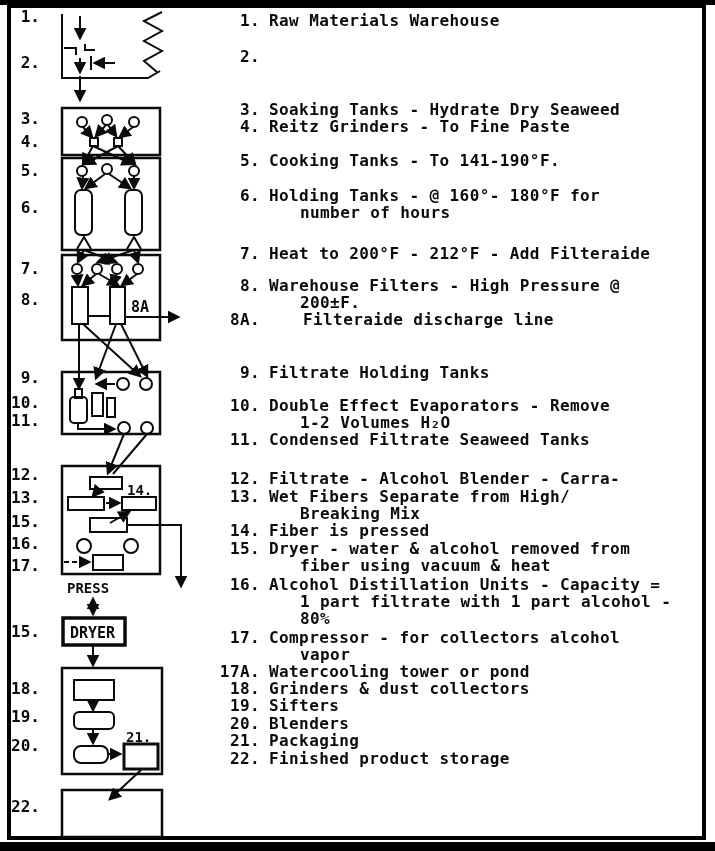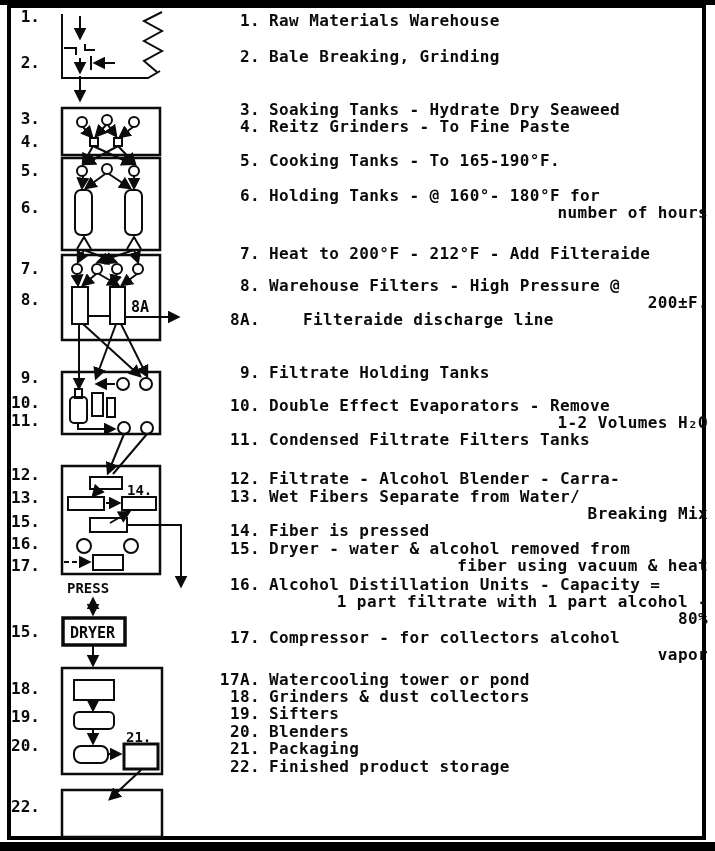--- a/index.html
+++ b/index.html
@@ -11,21 +11,21 @@
   .strip-top{position:absolute;left:0;top:0;width:100%;height:5px;background:#000;}
   .strip-bottom{position:absolute;left:0;bottom:0;width:100%;height:9px;background:#000;}
   .frame{position:absolute;left:7px;top:4px;right:9px;bottom:11px;border:4px solid #000;}
   .legend{
     position:absolute;left:210px;top:6px;width:498px;
     font-weight:700;font-size:16px;line-height:17px;letter-spacing:0.4px;
   }
   .legend-item{display:grid;grid-template-columns:50px 1fr;column-gap:9px;}
   .legend-num{text-align:right;white-space:nowrap;}
   .legend-line{white-space:nowrap;}
-  .legend-line.cont{padding-left:31px;text-align:right;}
+  .legend-line.cont{padding-left:31px;}
   svg text{font-family:"DejaVu Sans Mono","Liberation Mono",monospace;font-weight:700;fill:#0b0b0b;}
   .diagram{position:absolute;left:0;top:0;}
 </style>
 </head>
 <body>
 
 <div class="screen">
   <div class="strip-top"></div>
   <div class="strip-bottom"></div>
   <div class="frame"></div>
@@ -206,40 +206,37 @@
 
   <div class="legend">
       <div class="legend-item" style="margin-top: 6px;">
         <div class="legend-num">1.</div>
         <div>
           <div class="legend-line">Raw Materials Warehouse</div>
         </div>
       </div>
       <div class="legend-item" style="margin-top: 19px;">
         <div class="legend-num">2.</div>
-        <div>
-          <div class="legend-line">Bale Breaking, Grinding</div>
-        </div>
       </div>
       <div class="legend-item" style="margin-top: 36px;">
         <div class="legend-num">3.</div>
         <div>
           <div class="legend-line">Soaking Tanks - Hydrate Dry Seaweed</div>
         </div>
       </div>
       <div class="legend-item" style="margin-top: 0px;">
         <div class="legend-num">4.</div>
         <div>
           <div class="legend-line">Reitz Grinders - To Fine Paste</div>
         </div>
       </div>
       <div class="legend-item" style="margin-top: 17px;">
         <div class="legend-num">5.</div>
         <div>
-          <div class="legend-line">Cooking Tanks - To 165-190°F.</div>
+          <div class="legend-line">Cooking Tanks - To 141-190°F.</div>
         </div>
       </div>
       <div class="legend-item" style="margin-top: 18px;">
         <div class="legend-num">6.</div>
         <div>
           <div class="legend-line">Holding Tanks - @ 160°- 180°F for</div>
           <div class="legend-line cont">number of hours</div>
         </div>
       </div>
       <div class="legend-item" style="margin-top: 24px;">
@@ -270,33 +267,33 @@
       <div class="legend-item" style="margin-top: 16px;">
         <div class="legend-num">10.</div>
         <div>
           <div class="legend-line">Double Effect Evaporators - Remove</div>
           <div class="legend-line cont">1-2 Volumes H₂O</div>
         </div>
       </div>
       <div class="legend-item" style="margin-top: 0px;">
         <div class="legend-num">11.</div>
         <div>
-          <div class="legend-line">Condensed Filtrate Filters Tanks</div>
+          <div class="legend-line">Condensed Filtrate Seaweed Tanks</div>
         </div>
       </div>
       <div class="legend-item" style="margin-top: 22px;">
         <div class="legend-num">12.</div>
         <div>
           <div class="legend-line">Filtrate - Alcohol Blender - Carra-</div>
         </div>
       </div>
       <div class="legend-item" style="margin-top: 1px;">
         <div class="legend-num">13.</div>
         <div>
-          <div class="legend-line">Wet Fibers Separate from Water/</div>
+          <div class="legend-line">Wet Fibers Separate from High/</div>
           <div class="legend-line cont">Breaking Mix</div>
         </div>
       </div>
       <div class="legend-item" style="margin-top: 0px;">
         <div class="legend-num">14.</div>
         <div>
           <div class="legend-line">Fiber is pressed</div>
         </div>
       </div>
       <div class="legend-item" style="margin-top: 1px;">
@@ -314,21 +311,21 @@
           <div class="legend-line cont">80%</div>
         </div>
       </div>
       <div class="legend-item" style="margin-top: 2px;">
         <div class="legend-num">17.</div>
         <div>
           <div class="legend-line">Compressor - for collectors alcohol</div>
           <div class="legend-line cont">vapor</div>
         </div>
       </div>
-      <div class="legend-item" style="margin-top: 8px;">
+      <div class="legend-item" style="margin-top: 0px;">
         <div class="legend-num">17A.</div>
         <div>
           <div class="legend-line">Watercooling tower or pond</div>
         </div>
       </div>
       <div class="legend-item" style="margin-top: 0px;">
         <div class="legend-num">18.</div>
         <div>
           <div class="legend-line">Grinders &amp; dust collectors</div>
         </div>

